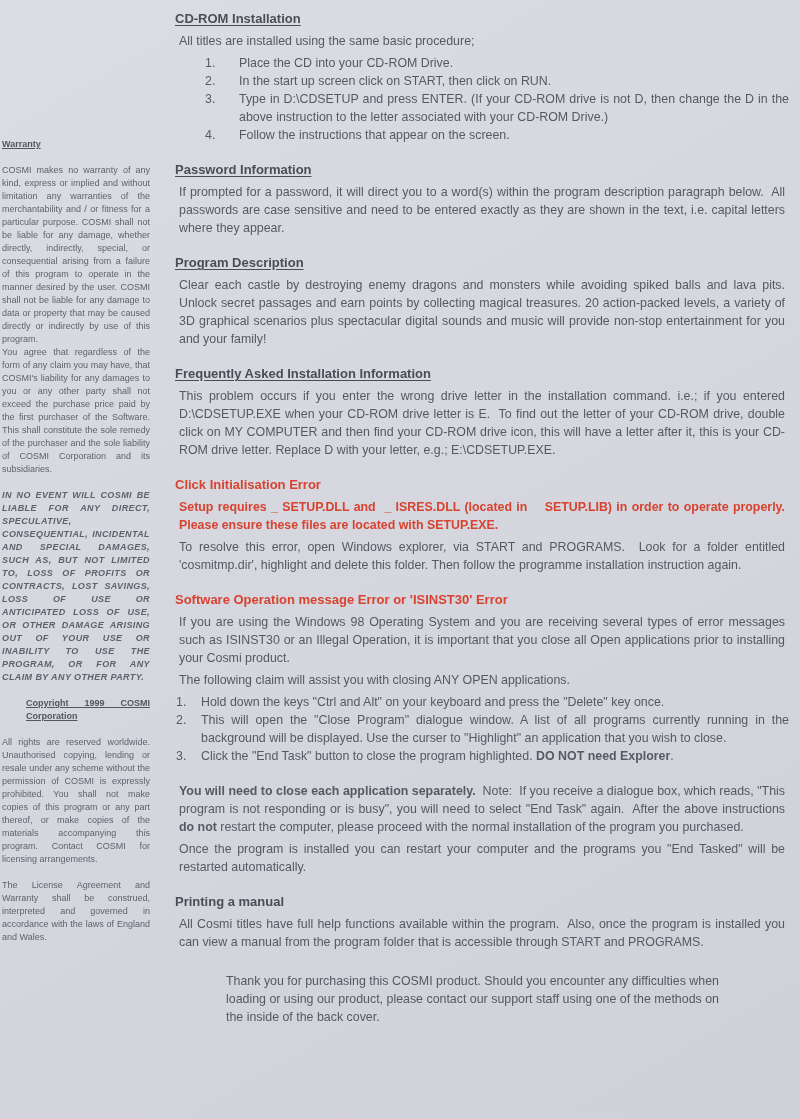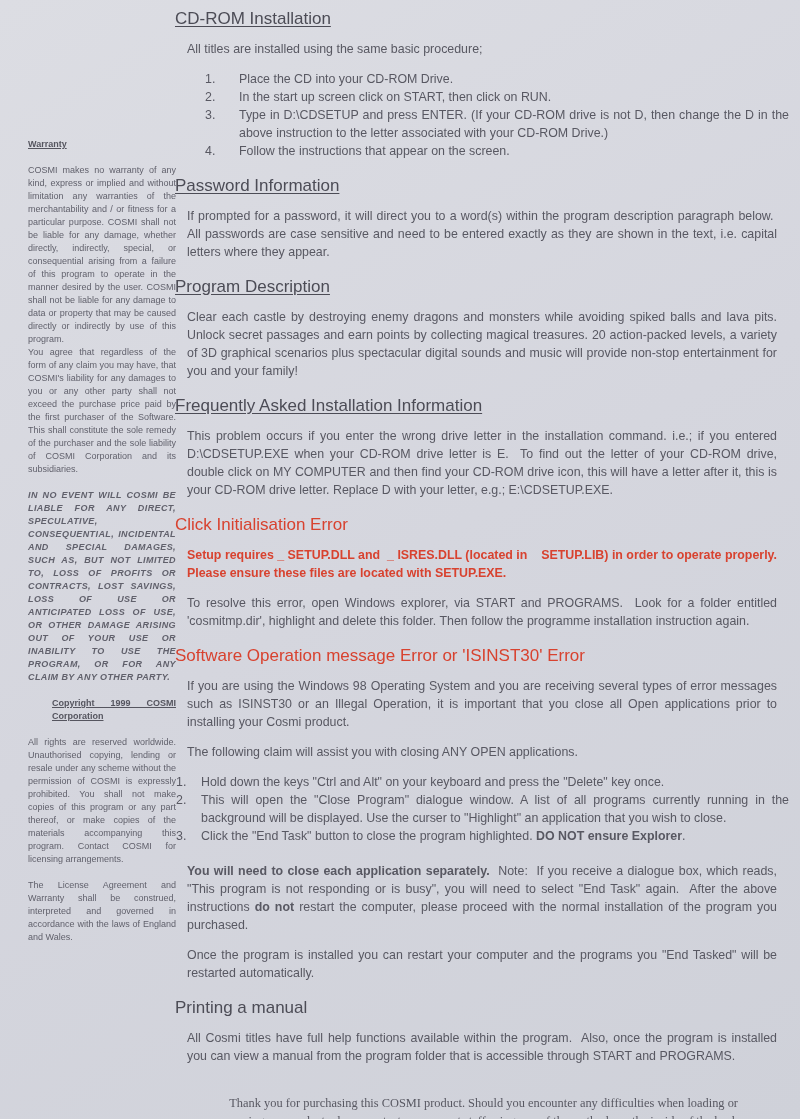--- a/index.html
+++ b/index.html
@@ -11,21 +11,21 @@
   .page {
     position: relative;
     width: 800px; height: 1119px;
     background: linear-gradient(150deg, #dcdde3 0%, #d5d6de 50%, #cfd1d9 100%);
     box-sizing: border-box;
   }
 
   
   .sidebar {
     position: absolute;
-    left: 28px; top: 138px;
+    left: 2px; top: 138px;
     width: 148px;
     font-size: 9px;
     line-height: 13px;
     color: #61616c;
     text-align: justify;
   }
   .sidebar h3 {
     margin: 0 0 13px 0;
     font-size: 9px;
     font-weight: bold;
@@ -50,44 +50,43 @@
     left: 175px; top: 10px;
     width: 614px;
     font-size: 12.4px;
     line-height: 18px;
     color: #585862;
     text-align: justify;
   }
   .main section { margin-bottom: 17px; }
   .main h2 {
     margin: 0;
-    font-size: 17px;
-    font-weight: normal;
+    font-size: 13px;
+    font-weight: bold;
     color: #4c4c56;
     text-align: left;
   }
   .main h2.ul { text-decoration: underline; text-underline-offset: 2px; }
-  .main p { margin: 12px; }
+  .main p { margin: 4px; }
   .red { color: #d8422f; }
   h2.red { color: #d8422f; }
   .bold { font-weight: bold; }
 
   ol.steps { margin: 0; padding: 0; list-style: none; }
   ol.steps li { position: relative; padding-left: 64px; }
   ol.steps li .num { position: absolute; left: 30px; }
   ol.steps.flush li { padding-left: 26px; }
   ol.steps.flush li .num { left: 1px; }
 
   .thanks-wrap { text-align: center; }
   .thanks {
     display: inline-block;
     max-width: 512px;
-    text-align: right;
+    text-align: left;
     margin: 1px auto 0 auto;
-    font-family: Liberation Serif, serif;
   }
 </style>
 </head>
 <body>
 
 <div class="page">
 
   <aside class="sidebar">
     <h3>Warranty</h3>
     <p>COSMI makes no warranty of any kind, express or implied and without limitation any warranties of the merchantability and / or fitness for a particular purpose. COSMI shall not be liable for any damage, whether directly, indirectly, special, or consequential arising from a failure of this program to operate in the manner desired by the user. COSMI shall not be liable for any damage to data or property that may be caused directly or indirectly by use of this program.</p>
@@ -132,21 +131,21 @@
       <p>To resolve this error, open Windows explorer, via START and PROGRAMS.&nbsp; Look for a folder entitled 'cosmitmp.dir', highlight and delete this folder. Then follow the programme installation instruction again.</p>
     </section>
 
     <section>
       <h2 class="red">Software Operation message Error or 'ISINST30' Error</h2>
       <p>If you are using the Windows 98 Operating System and you are receiving several types of error messages such as ISINST30 or an Illegal Operation, it is important that you close all Open applications prior to installing your Cosmi product.</p>
       <p>The following claim will assist you with closing ANY OPEN applications.</p>
       <ol class="steps flush">
         <li><span class="num">1.</span><span>Hold down the keys "Ctrl and Alt" on your keyboard and press the "Delete" key once.</span></li>
         <li><span class="num">2.</span><span>This will open the "Close Program" dialogue window. A list of all programs currently running in the background will be displayed. Use the curser to "Highlight" an application that you wish to close.</span></li>
-        <li><span class="num">3.</span><span>Click the "End Task" button to close the program highlighted. </span><span class="bold">DO NOT ensure Explorer</span><span>.</span></li>
+        <li><span class="num">3.</span><span>Click the "End Task" button to close the program highlighted. </span><span class="bold">DO NOT need Explorer</span><span>.</span></li>
       </ol>
     </section>
 
     <section>
       <p><span class="bold">You will need to close each application separately.</span><span>&nbsp; Note:&nbsp; If you receive a dialogue box, which reads, "This program is not responding or is busy", you will need to select "End Task" again.&nbsp; After the above instructions </span><span class="bold">do not</span><span> restart the computer, please proceed with the normal installation of the program you purchased.</span></p>
       <p>Once the program is installed you can restart your computer and the programs you "End Tasked" will be restarted automatically.</p>
     </section>
 
     <section>
       <h2>Printing a manual</h2>

